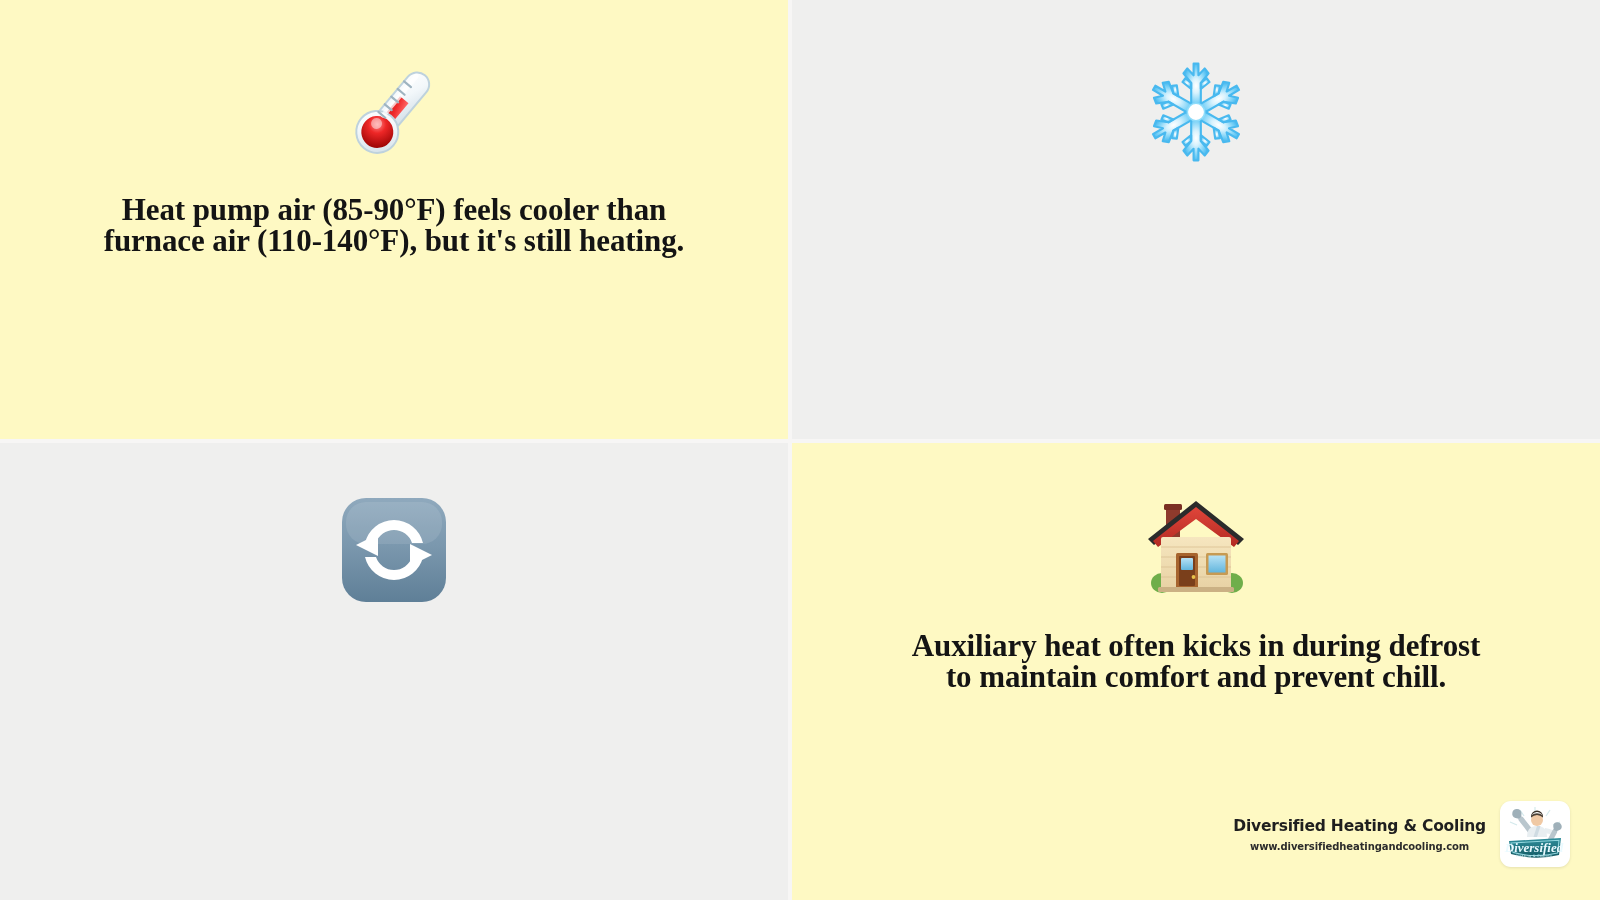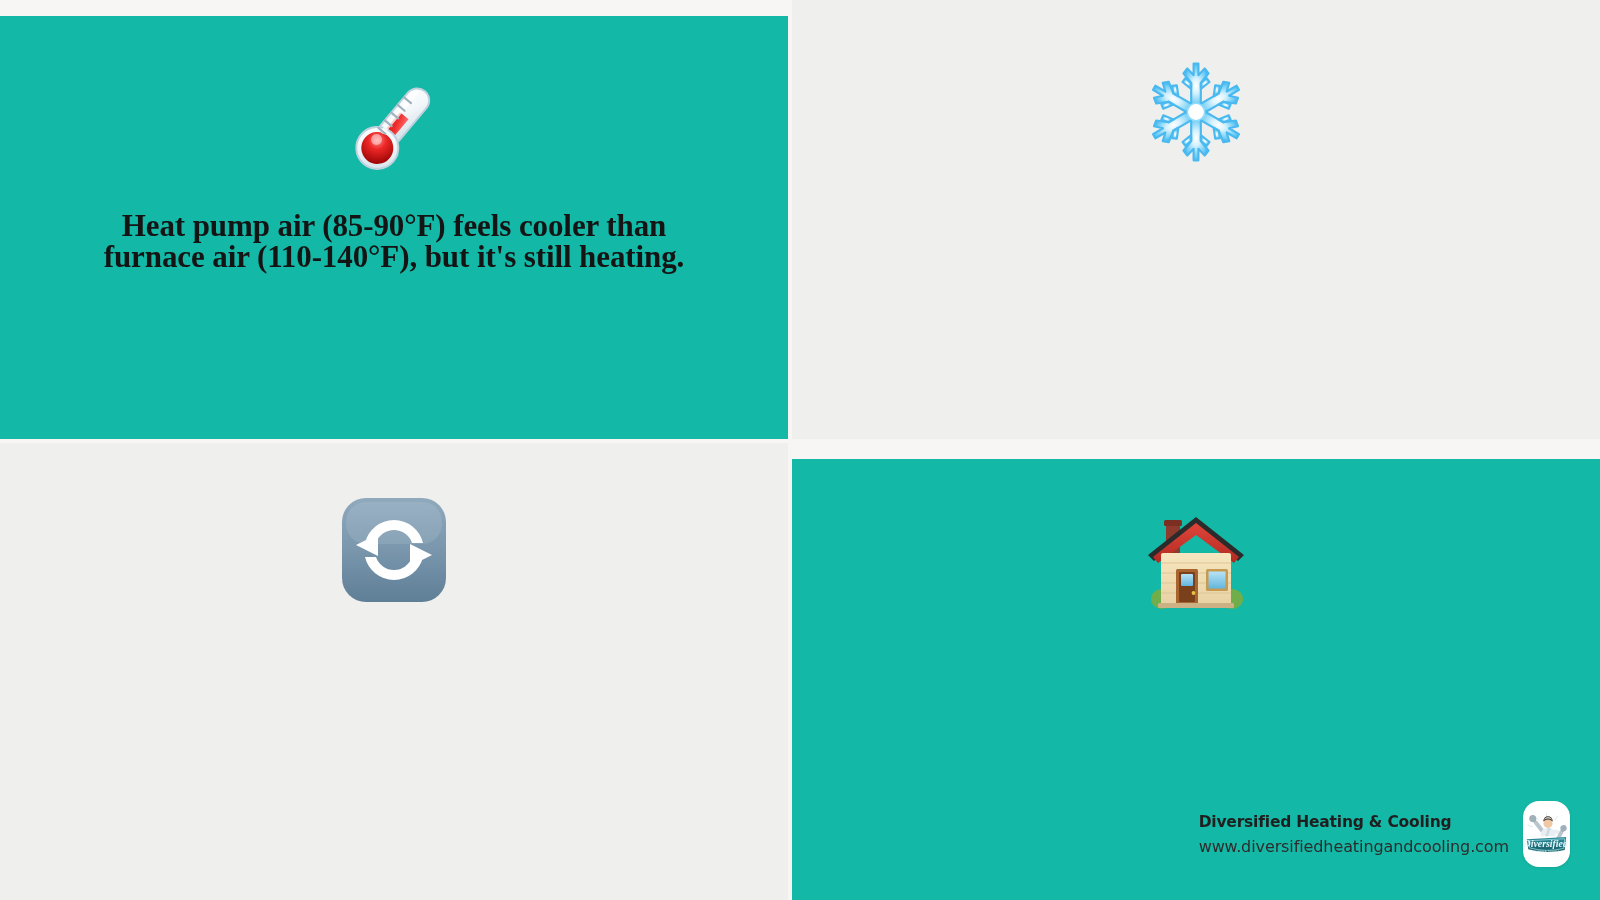--- a/index.html
+++ b/index.html
@@ -28,21 +28,21 @@
 
   .cell {
     position: relative;
     overflow: hidden;
     display: flex;
     flex-direction: column;
     align-items: center;
     box-sizing: border-box;
   }
 
-  .cell.beige  { background: #14b8a6; margin-top: 16px; }
+  .cell.beige  { background: #fef9c3; }
   .cell.greyed { background: #efefee; }
 
   .divider-v {
     background: #f7f6f5;
   }
   .divider-h {
     background: #f7f6f5;
   }
 
   
@@ -94,47 +94,48 @@
     position: absolute;
     right: 30px;
     bottom: 33px;
     display: flex;
     align-items: center;
     gap: 14px;
   }
   .brand-text {
     display: flex;
     flex-direction: column;
-    align-items: flex-start;
+    align-items: center;
     gap: 6px;
   }
   .brand-name {
     font-family: "DejaVu Sans", "Liberation Sans", sans-serif;
     font-weight: bold;
     font-size: 15.5px;
     color: #1f1f1f;
     letter-spacing: -0.2px;
     white-space: nowrap;
   }
   .brand-url {
     font-family: "DejaVu Sans", "Liberation Sans", sans-serif;
-    font-weight: normal;
-    font-size: 16px;
+    font-weight: bold;
+    font-size: 10px;
     color: #2c2c2c;
     letter-spacing: -0.1px;
     white-space: nowrap;
   }
   .brand-logo {
-    width: 47px;
+    width: 70px;
     height: 66px;
-    border-radius: 16px;
+    border-radius: 11px;
     background: #ffffff;
     box-shadow: 0 1px 3px rgba(0,0,0,0.10);
     display: flex;
     align-items: center;
+    justify-content: center;
     overflow: hidden;
   }
 </style>
 </head>
 <body>
 
 <div id="infographic">
 
   <div class="cell cell-tl beige">
     <div class="icon-wrap">
@@ -288,20 +289,21 @@
         <rect x="41" y="69" width="16" height="30" rx="1" fill="#7a3f1b"></rect>
         <rect x="43" y="71" width="12" height="12" rx="1" fill="url(#winG)"></rect>
         <circle cx="55.5" cy="90" r="1.9" fill="#e8c24a"></circle>
 
         <rect x="68" y="66" width="22" height="22" rx="1.5" fill="#c79a52"></rect>
         <rect x="70.5" y="68.5" width="17" height="17" fill="url(#winG)"></rect>
 
         <rect x="20" y="100" width="76" height="5" rx="1.5" fill="#cbb184"></rect>
       </svg>
     </div>
+    <p class="caption">Auxiliary heat often kicks in during defrost to maintain comfort and prevent chill.</p>
 
     <div class="branding">
       <div class="brand-text">
         <div class="brand-name">Diversified Heating &amp; Cooling</div>
         <div class="brand-url">www.diversifiedheatingandcooling.com</div>
       </div>
       <div class="brand-logo">
         <svg width="62" height="62" viewBox="0 0 62 62" aria-hidden="true">
           <defs>
             <linearGradient id="bannerG" x1="0" y1="0" x2="0" y2="1">

